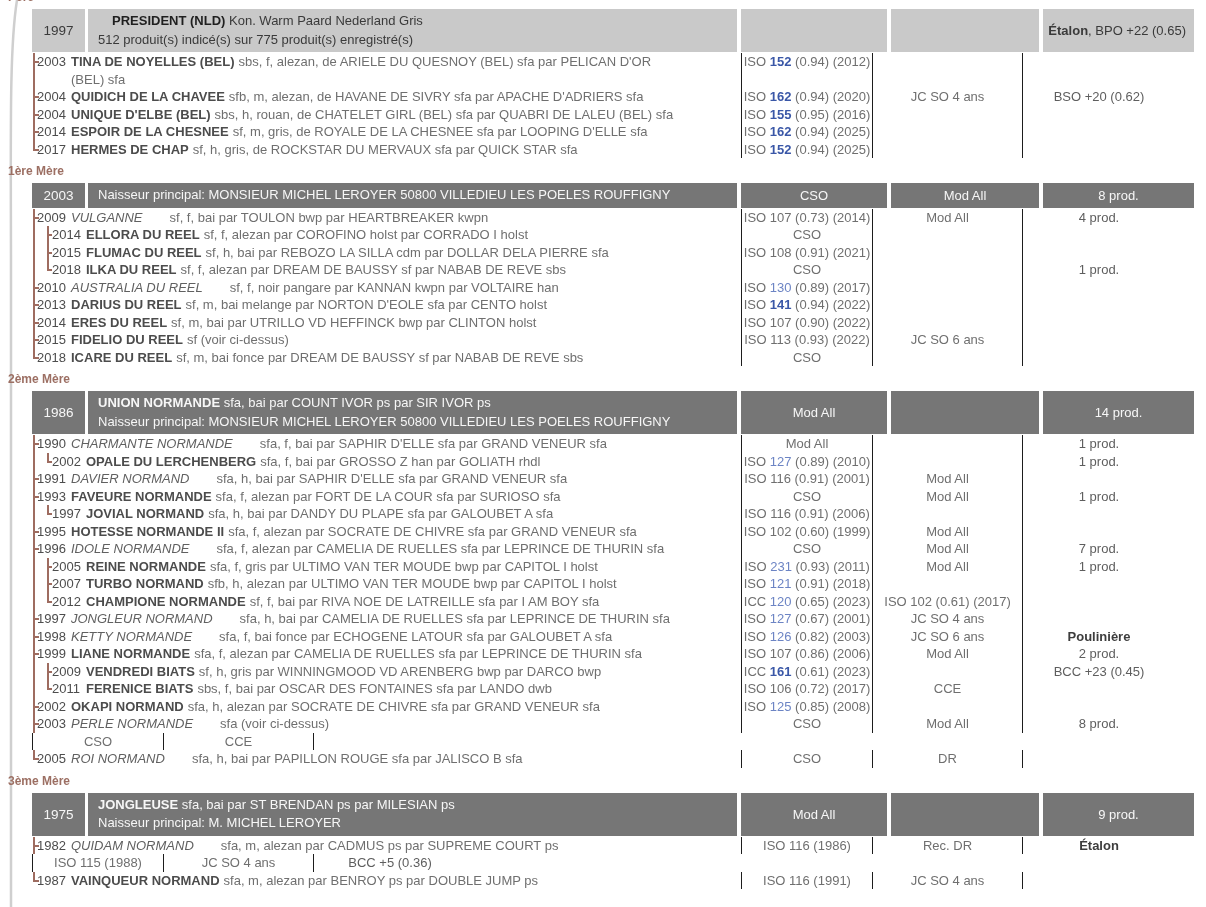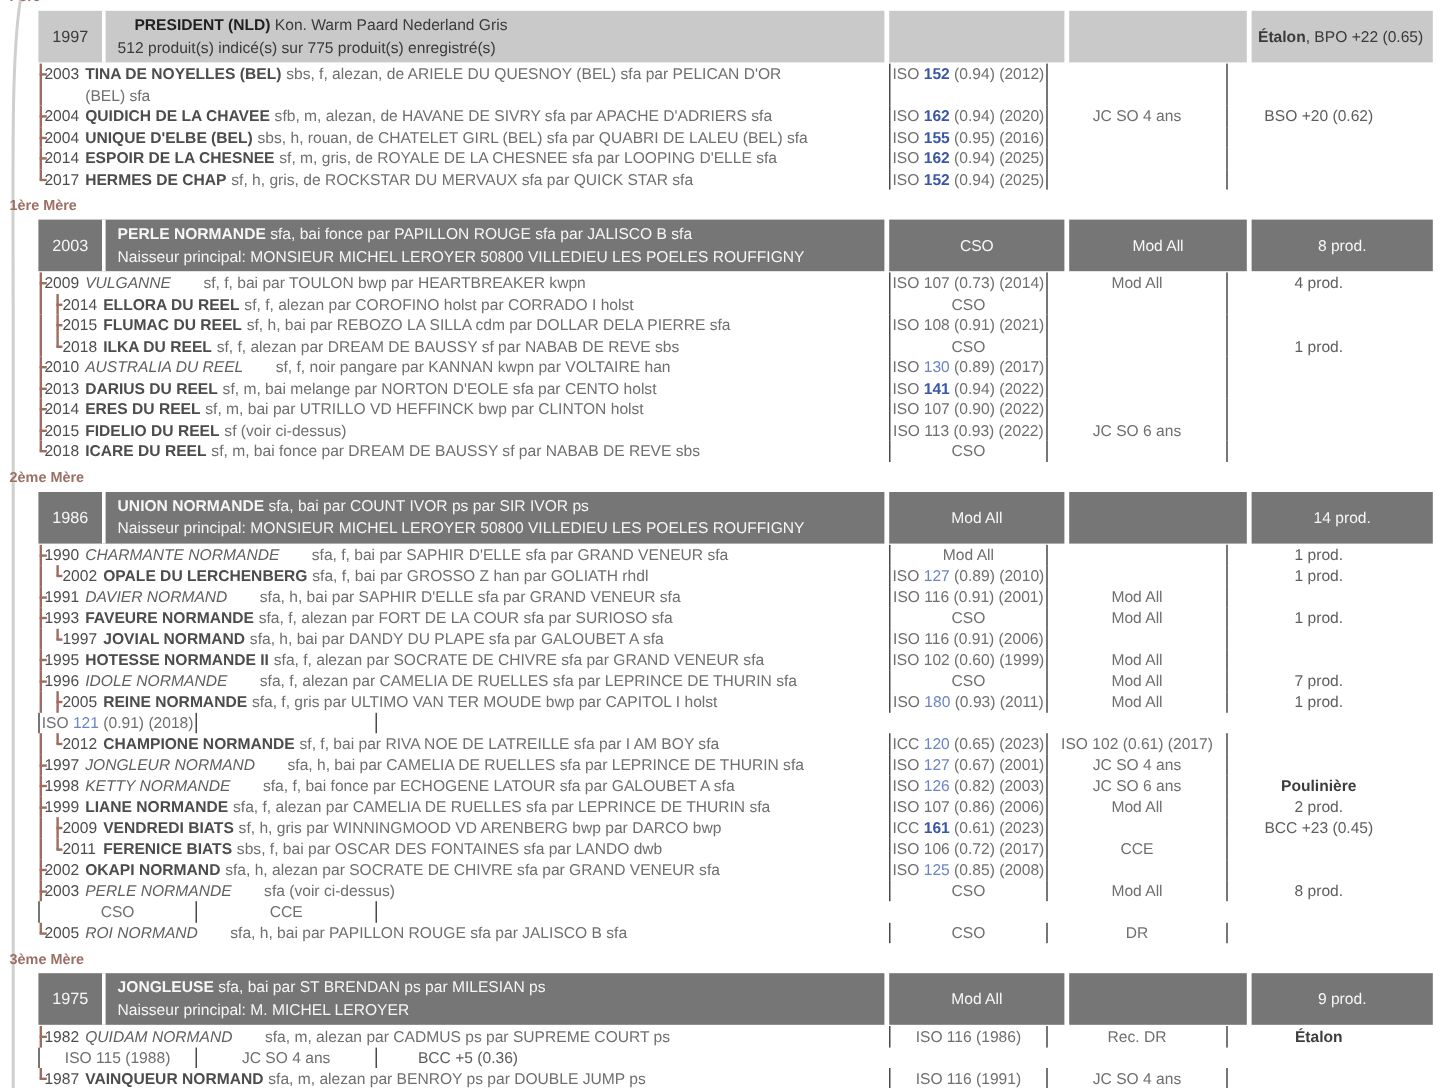--- a/index.html
+++ b/index.html
@@ -169,21 +169,20 @@
   </div>
 </div>
   </div>
 
   <div class="section">
     <div class="sec-title">1ère Mère</div>
     <div class="hdr dark">
       <div class="h-main">
         <div class="h-year">2003</div>
         <div class="h-text">
-          <div><span class="h-bold">PERLE NORMANDE</span><span class="h-rest"> sfa, bai fonce par PAPILLON ROUGE sfa par JALISCO B sfa</span></div>
           <div class="h-line2">Naisseur principal: MONSIEUR MICHEL LEROYER 50800 VILLEDIEU LES POELES ROUFFIGNY</div>
         </div>
       </div>
       <div class="h-c2">CSO</div>
       <div class="h-c3">Mod All</div>
       <div class="h-c4">
             <span class="h-c4b"></span>
             <span class="h-c4r">8 prod.</span>
           </div>
     </div>
@@ -417,26 +416,33 @@
   </div>
 
   <div class="row l2">
     <div class="c1">
       <span class="vmain"></span>
       <span class="vnest"></span>
       <span class="tick"></span>
       <span class="txt"><span class="year">2005</span><span class="name">REINE NORMANDE</span><span class="details">sfa, f, gris par ULTIMO VAN TER MOUDE bwp par CAPITOL I holst</span></span>
 
     </div>
-    <div class="c2"><span class="iso-pre">ISO </span><span class="iso-num iso-b">180</span><span class="iso-post"> (0.93) (2011)</span></div>
+    <div class="c2"><span class="iso-pre">ISO </span><span class="iso-num iso-b">231</span><span class="iso-post"> (0.93) (2011)</span></div>
     <div class="c3">Mod All</div>
     <div class="c4"><span class="pv">1 prod.</span></div>
   </div>
 
   <div class="row l2">
+    <div class="c1">
+      <span class="vmain"></span>
+      <span class="vnest"></span>
+      <span class="tick"></span>
+      <span class="txt"><span class="year">2007</span><span class="name">TURBO NORMAND</span><span class="details">sfb, h, alezan par ULTIMO VAN TER MOUDE bwp par CAPITOL I holst</span></span>
+
+    </div>
     <div class="c2"><span class="iso-pre">ISO </span><span class="iso-num iso-b">121</span><span class="iso-post"> (0.91) (2018)</span></div>
     <div class="c3"></div>
     <div class="c4"><span class="pv"></span></div>
   </div>
 
   <div class="row l2 glast">
     <div class="c1">
       <span class="vmain"></span>
       <span class="vnest"></span>
       <span class="tick"></span>

